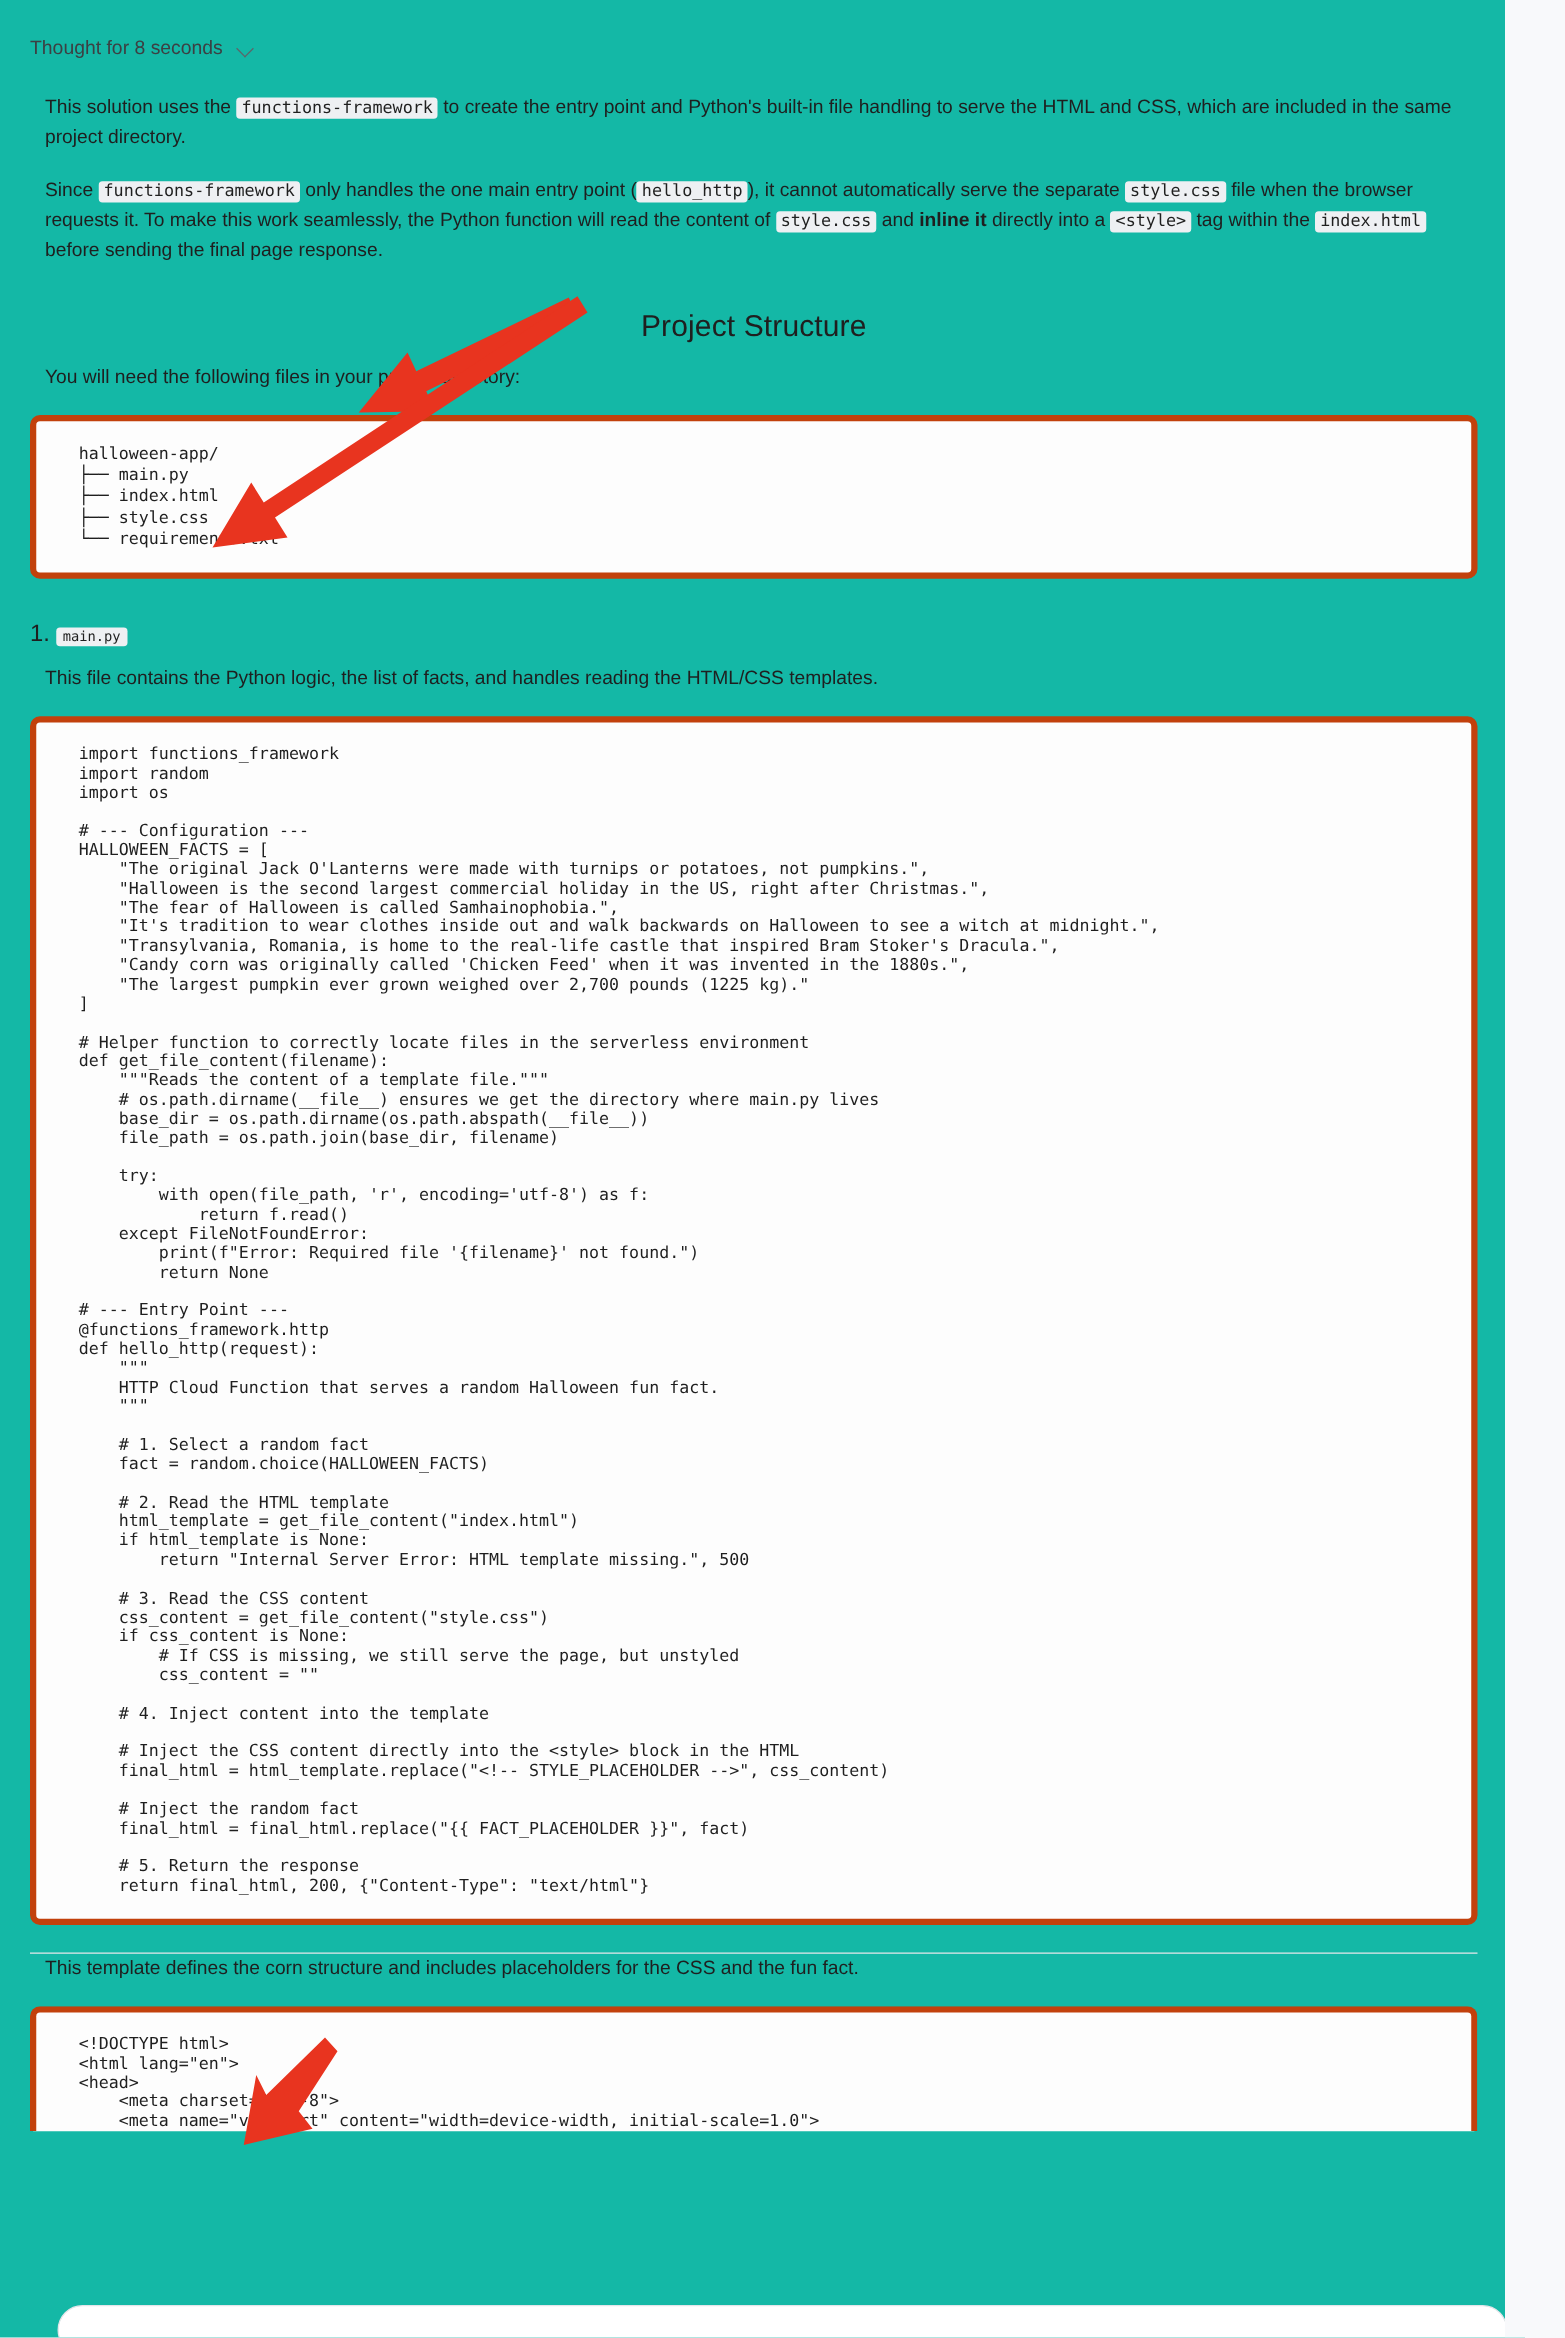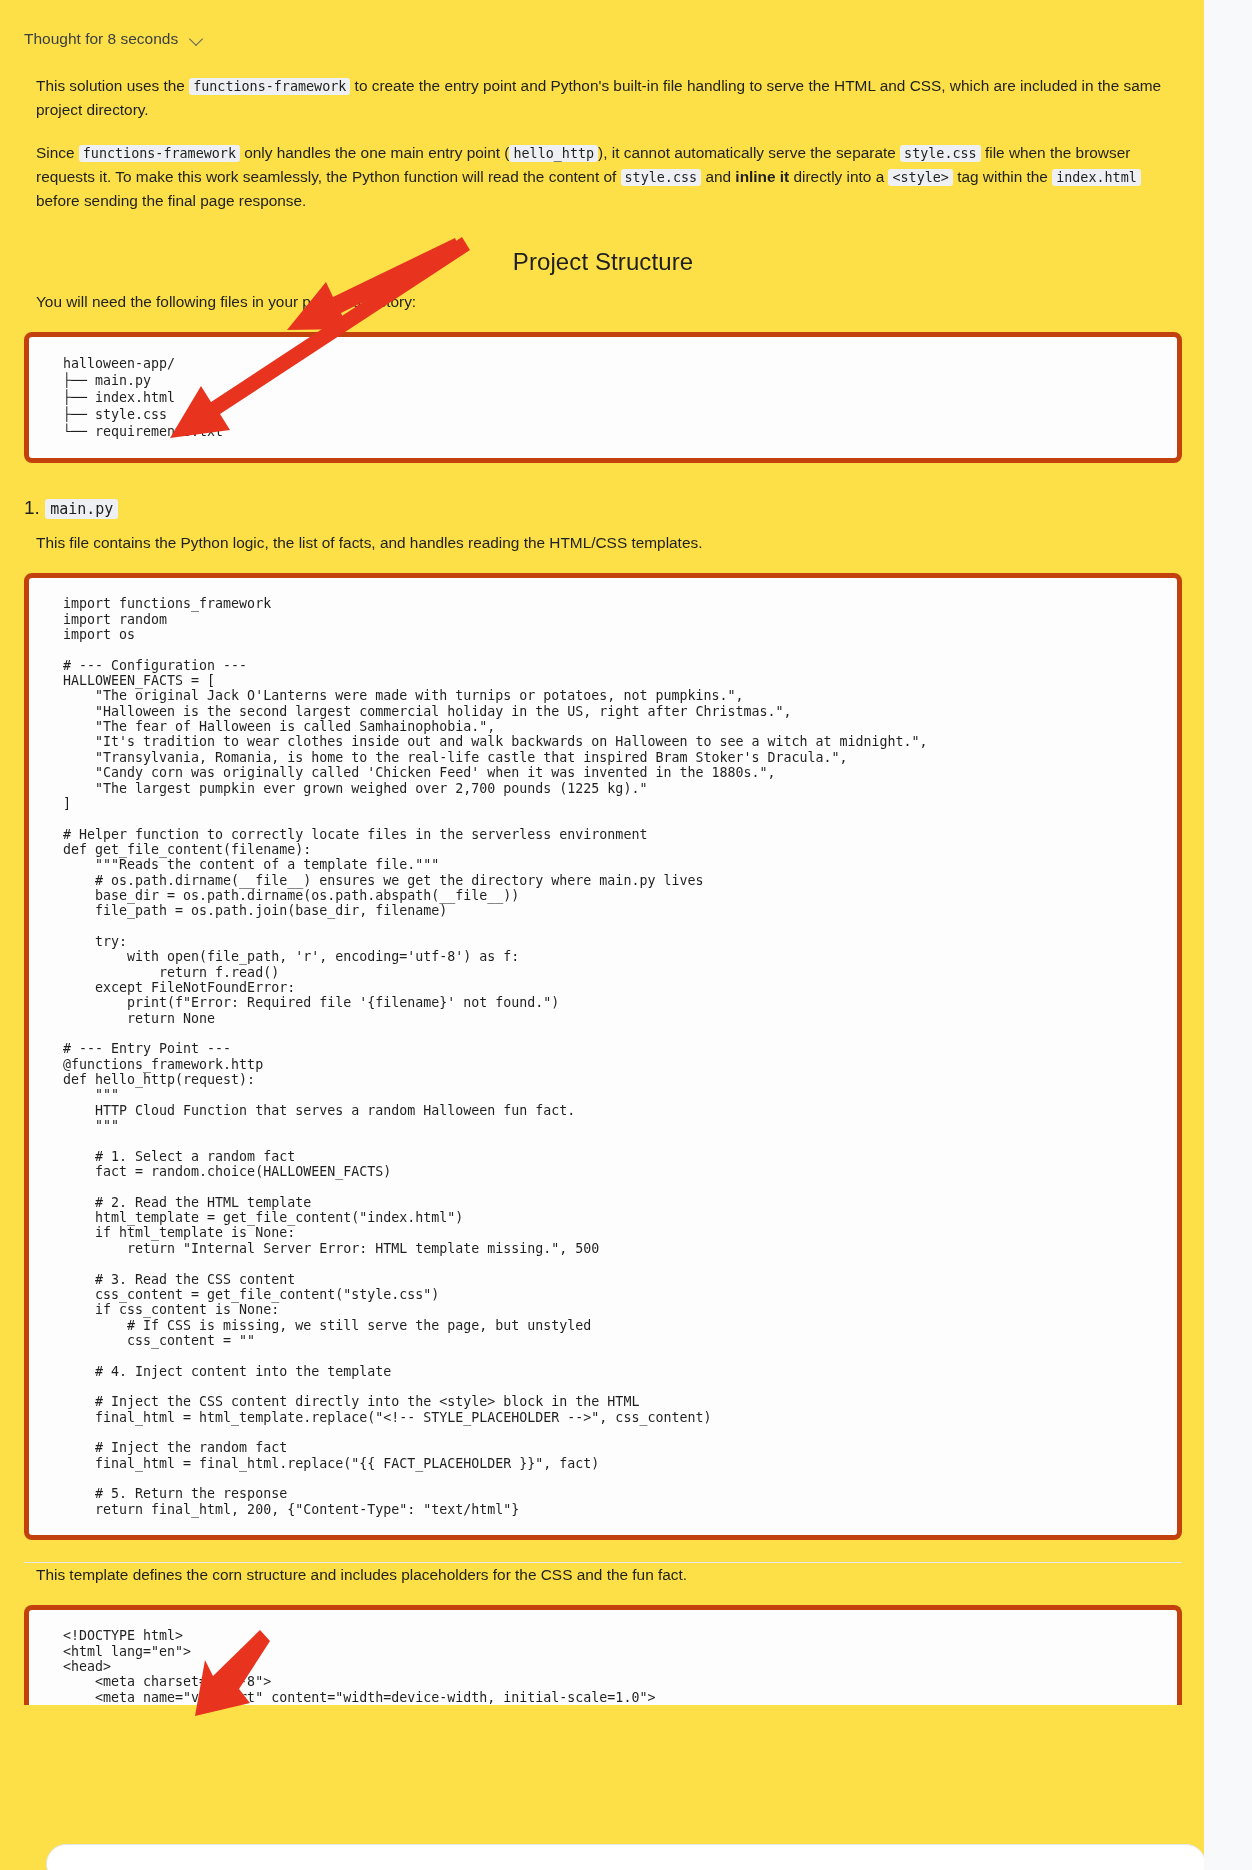--- a/index.html
+++ b/index.html
@@ -7,21 +7,21 @@
     margin: 0;
     padding: 0;
     background: #f8f9fb;
     font-family: "Liberation Sans", sans-serif;
     color: #1f1f1f;
   }
   #page {
     position: relative;
     width: 1204px;
     min-height: 1870px;
-    background: #fde047;
+    background: #14b8a6;
     overflow: hidden;
   }
   .content {
     width: 1160px;
     margin: 0 auto;
     padding: 22px 0 0 0;
   }
 
   
   .thought-row {
@@ -79,21 +79,21 @@
     text-align: center;
   }
   h3.numbered {
     font-size: 19px;
     font-weight: 400;
     color: #1f1f1f;
     margin: 34px 0 12px 2px;
   }
   h3.numbered code {
     font-family: "DejaVu Sans Mono", monospace;
-    font-size: 15px;
+    font-size: 11px;
     background: #eef0f3;
     border-radius: 3px;
     padding: 1px 5px;
   }
 
   
   .codeblock {
     background: #fdfdfd;
     border: 5px solid #c2410c;
     border-radius: 8px;

